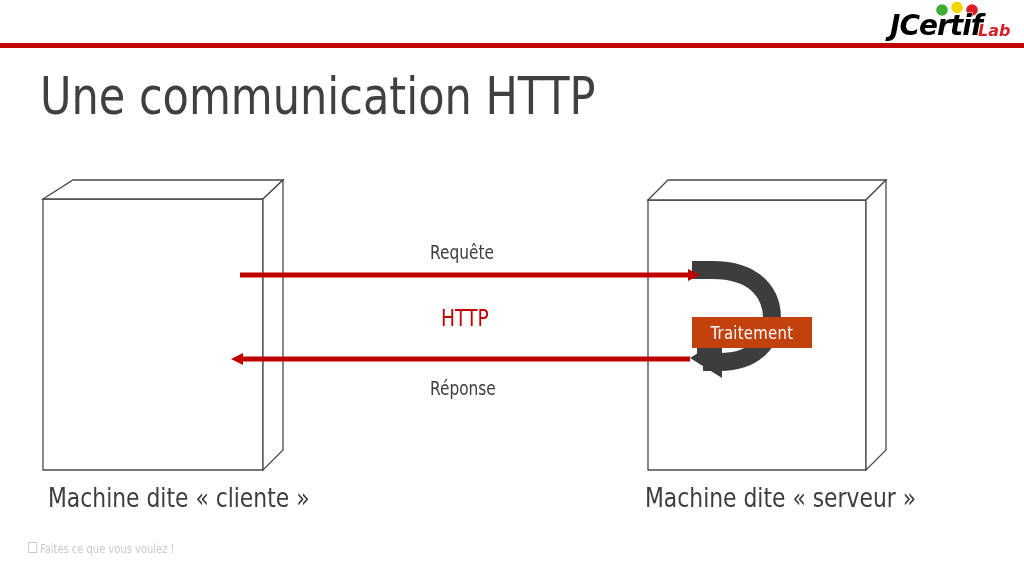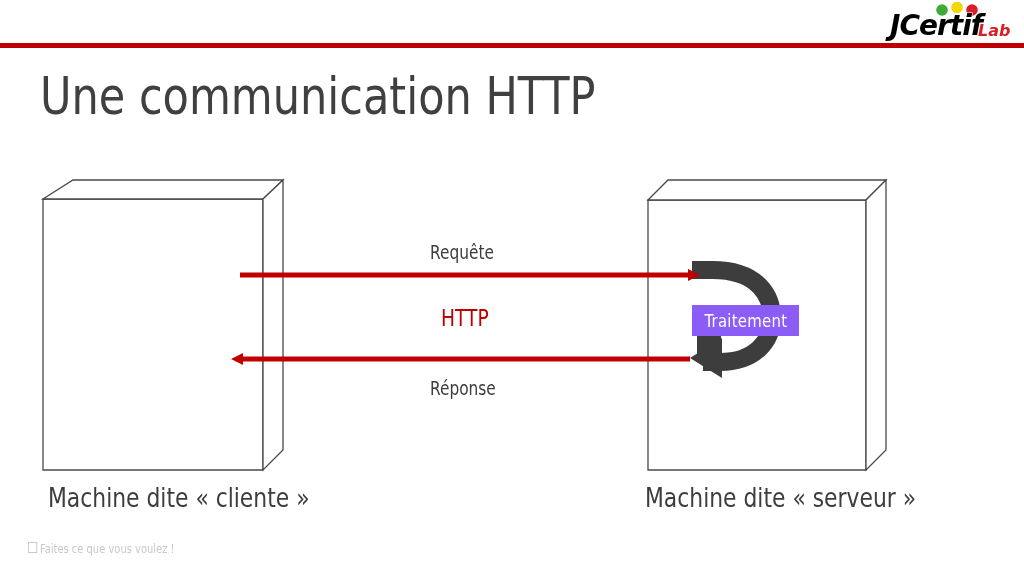--- a/index.html
+++ b/index.html
@@ -96,24 +96,24 @@
   #label-server {
     left: 645px; top: 482px;
     font-size: 27px;
     transform-origin: left top;
   }
 
   
   #processing-badge {
     position: absolute;
     left: 692px;
-    top: 305px;
-    width: 107px;
+    top: 317px;
+    width: 120px;
     height: 31px;
-    background: #8b5cf6;
+    background: #c2410c;
     display: flex;
     align-items: center;
     justify-content: center;
   }
   #processing-label {
     color: #ffffff;
     font-size: 18px;
     transform: scaleX(0.92);
     letter-spacing: 0.3px;
   }

